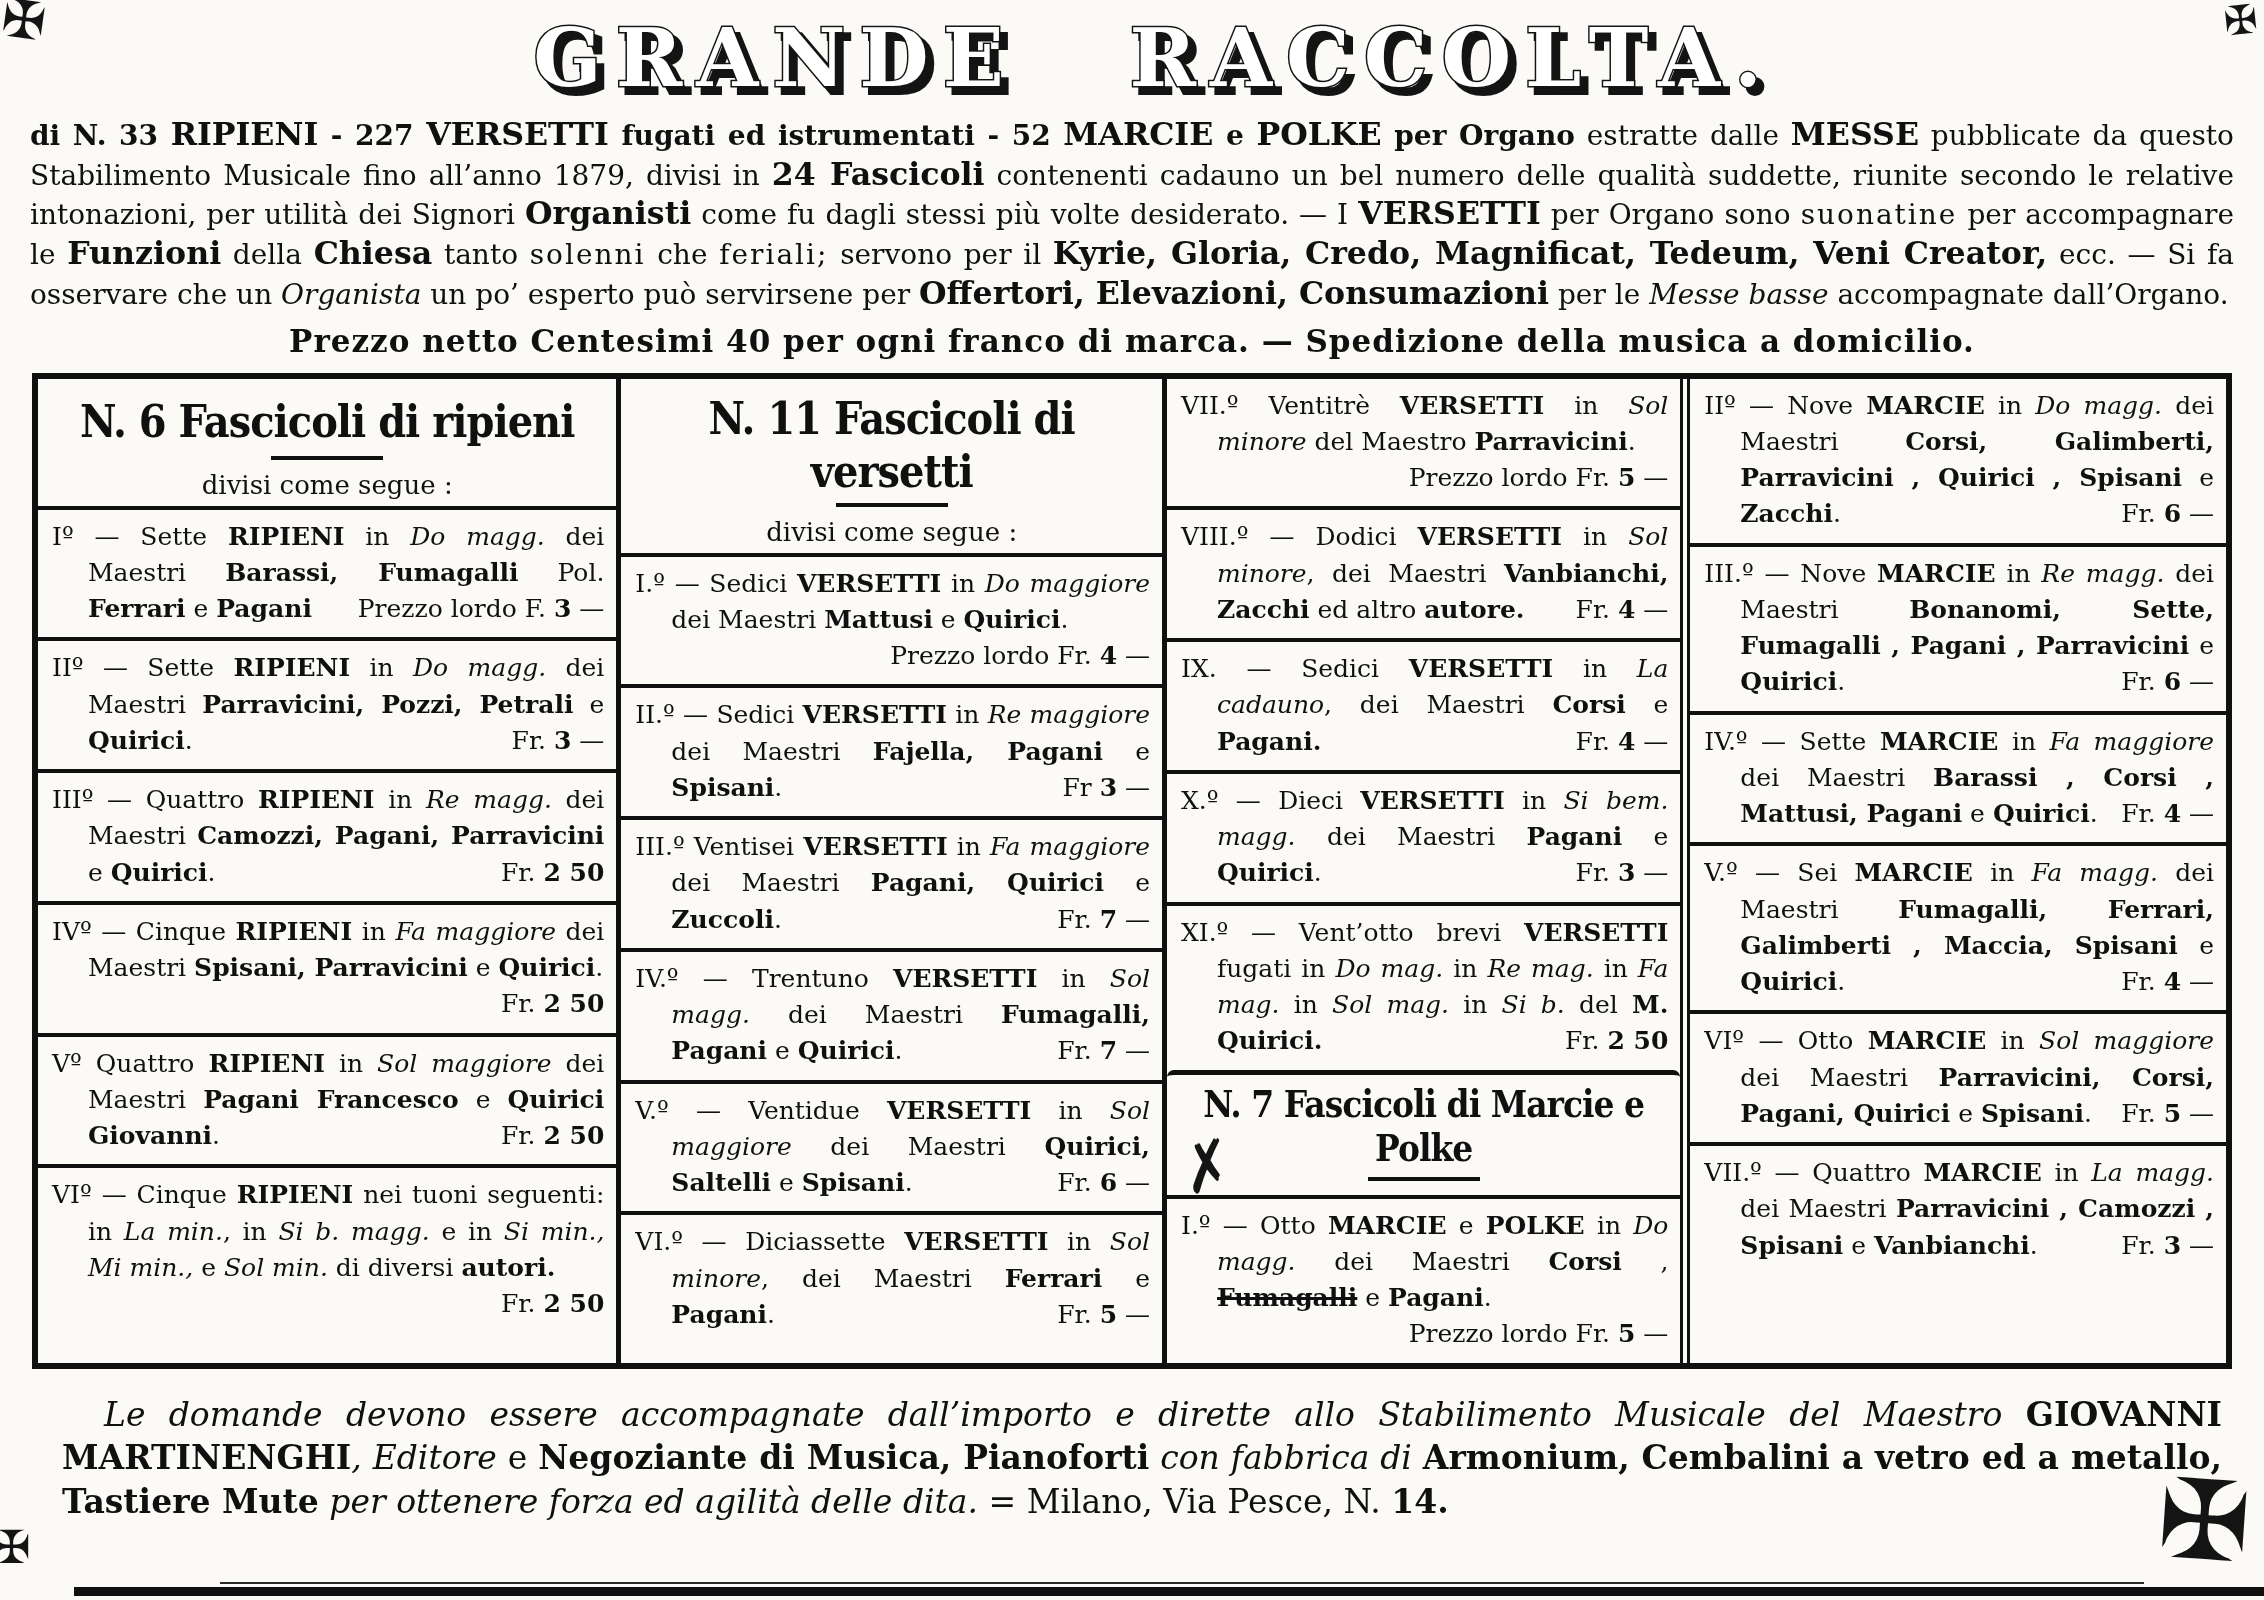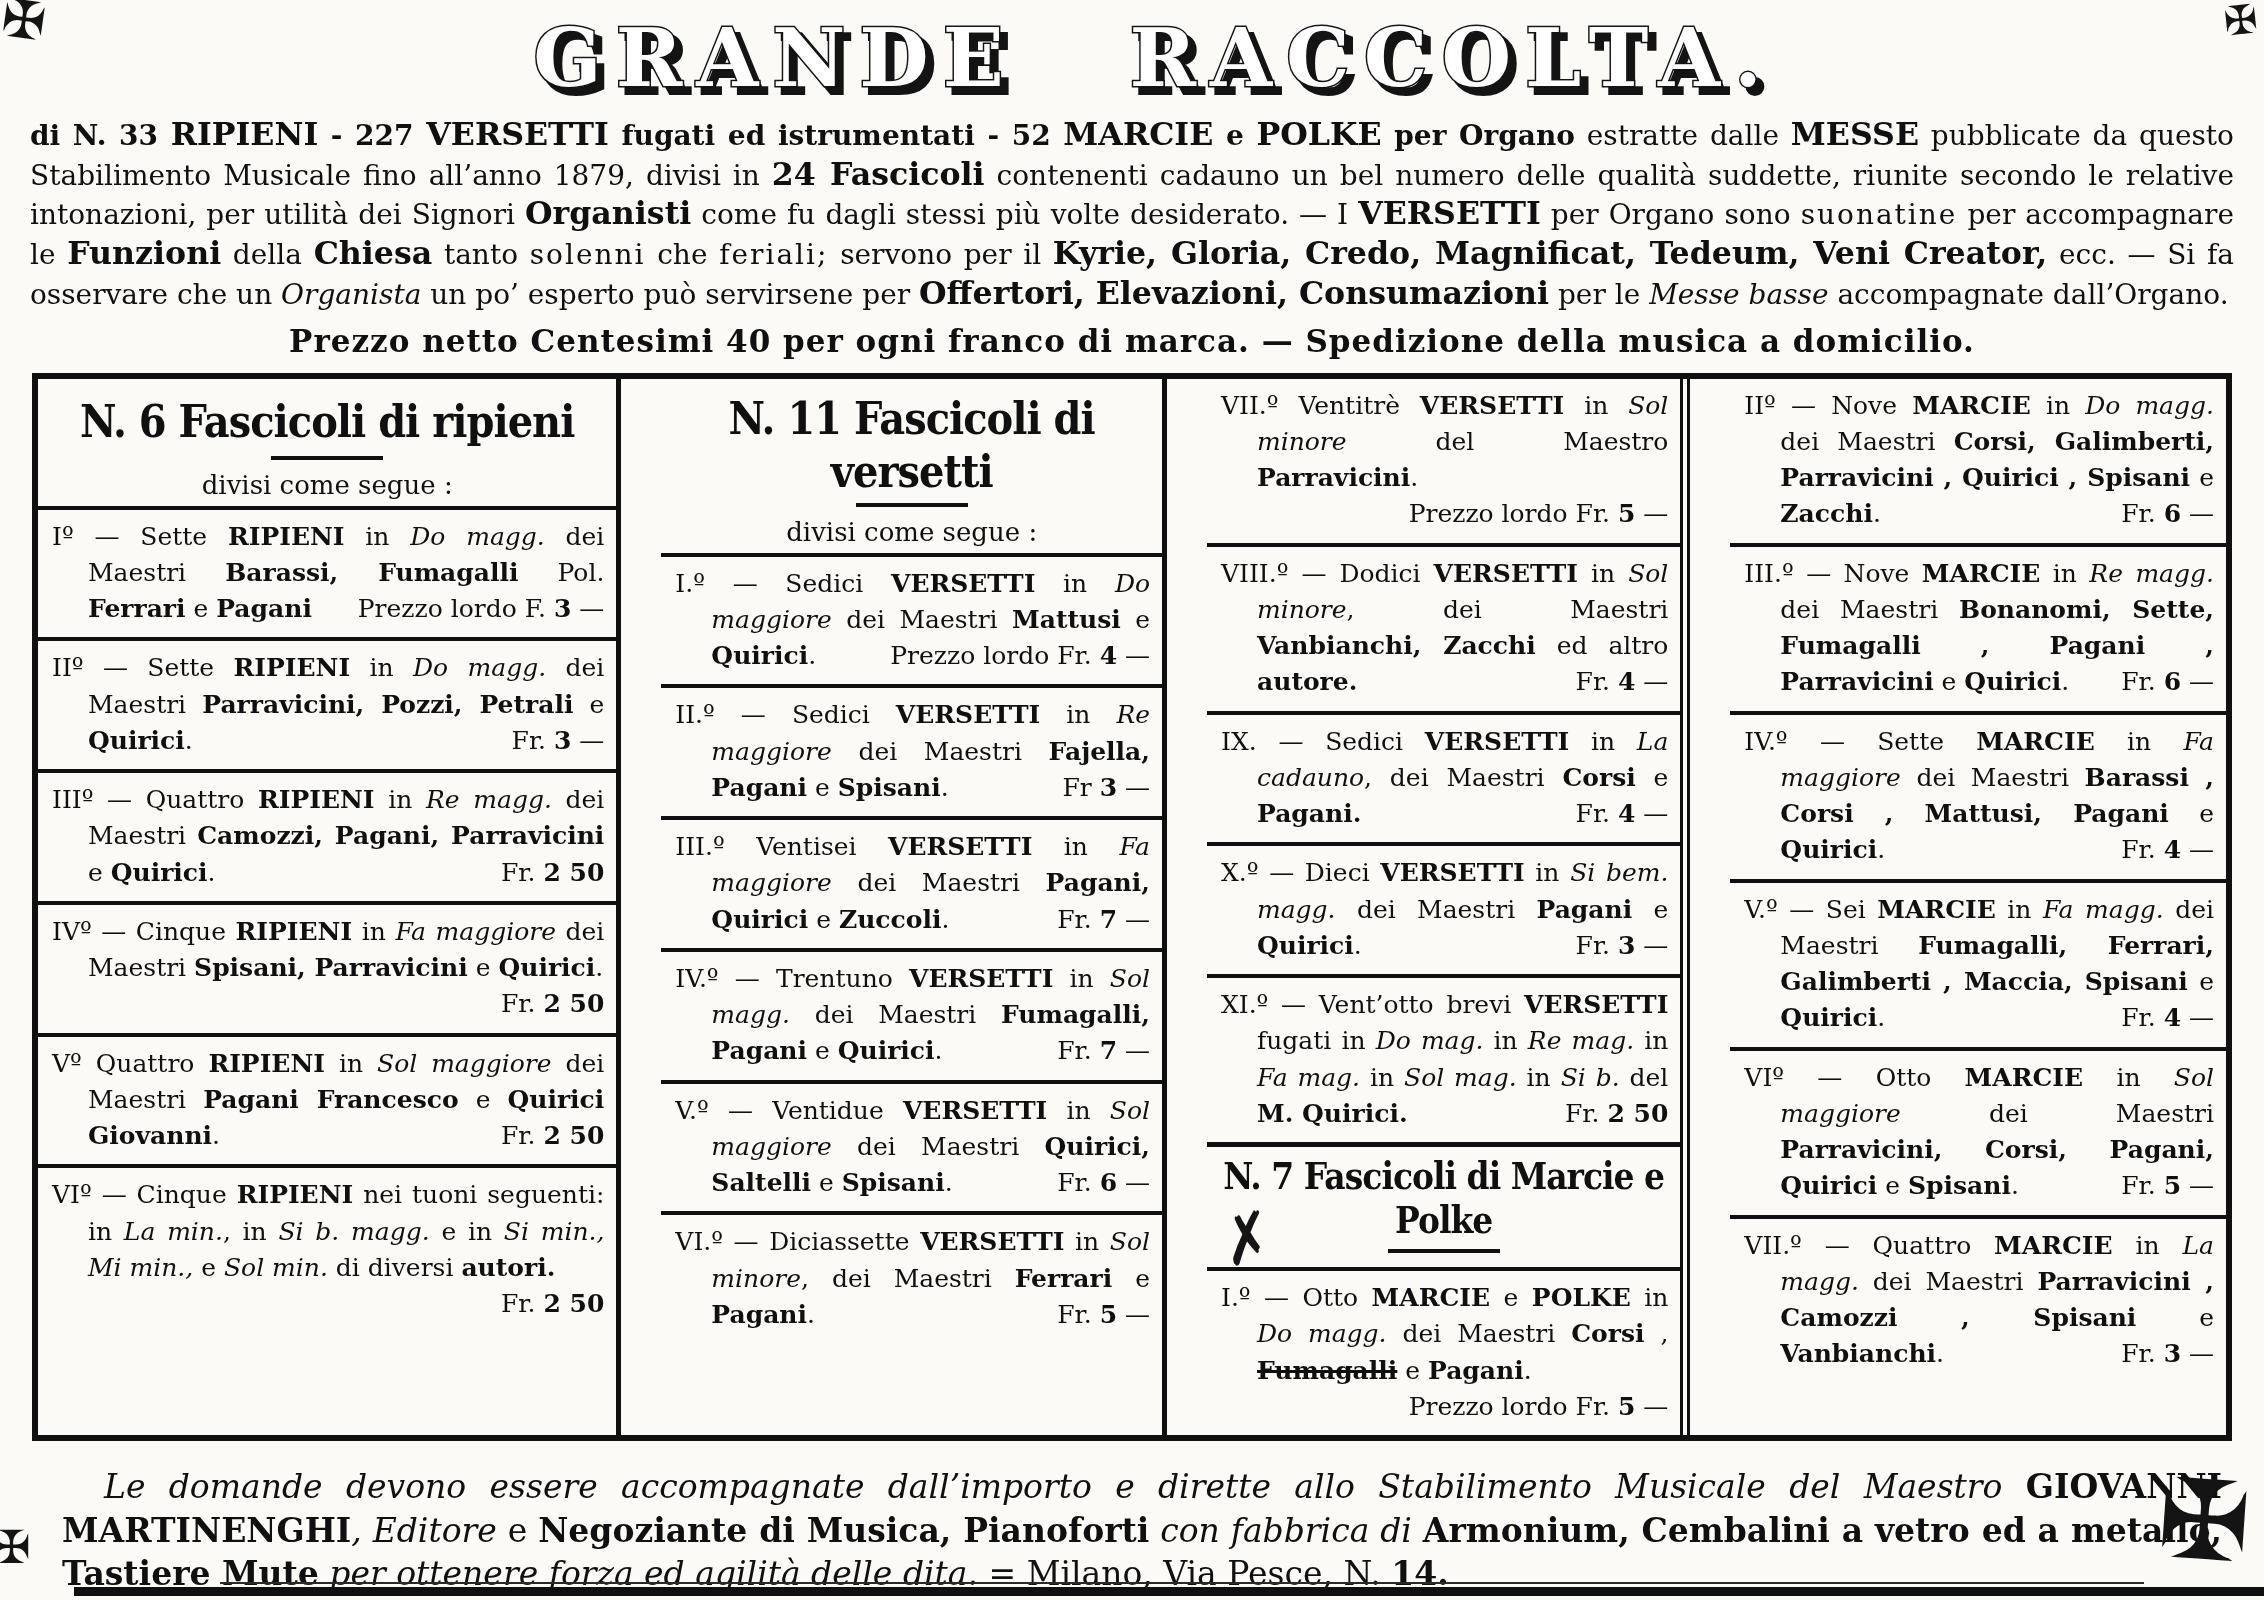--- a/index.html
+++ b/index.html
@@ -30,27 +30,27 @@
 
   .catalog{
     margin:0 32px;
     border:6px solid #101010;
     display:grid;
     grid-template-columns:1.06fr 1fr 0.95fr 1fr;
     background:#fbfaf6;
     min-height:980px;
   }
   .col{display:flex;flex-direction:column;}
-  .col + .col{border-left:5px solid #101010;padding-left:40px;}
+  .col + .col{border-left:5px solid #101010;}
   .col:nth-child(4){border-left:10px double #101010;}
 
   .block{box-sizing:border-box;}
   .block.item{border-top:4px solid #101010;padding:9px 12px 10px 14px;}
   .block:first-child{border-top:none;}
-  .block.header{padding:18px 6px 4px 6px;text-align:center;position:relative;}
+  .block.header{padding:18px 6px 4px 6px;text-align:center;position:relative;border-radius:7px;}
   .block.header:not(:first-child){border-top:5px solid #101010;padding-top:12px;}
 
   .sec-title{font-weight:bold;font-size:40px;letter-spacing:-1px;transform:scaleY(1.12);}
   .col:nth-child(3) .sec-title{font-size:33px;letter-spacing:-1px;}
   .sec-rule{width:112px;border-top:4px solid #101010;margin:12px auto 10px auto;}
   .sec-sub{font-size:26px;margin-bottom:2px;}
 
   .entry{
     margin:0;font-size:25px;line-height:1.45;text-align:justify;
     padding-left:36px;text-indent:-36px;

